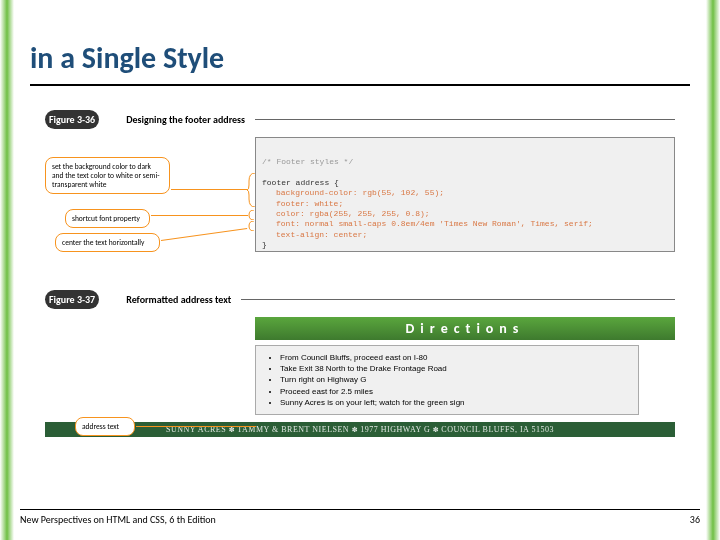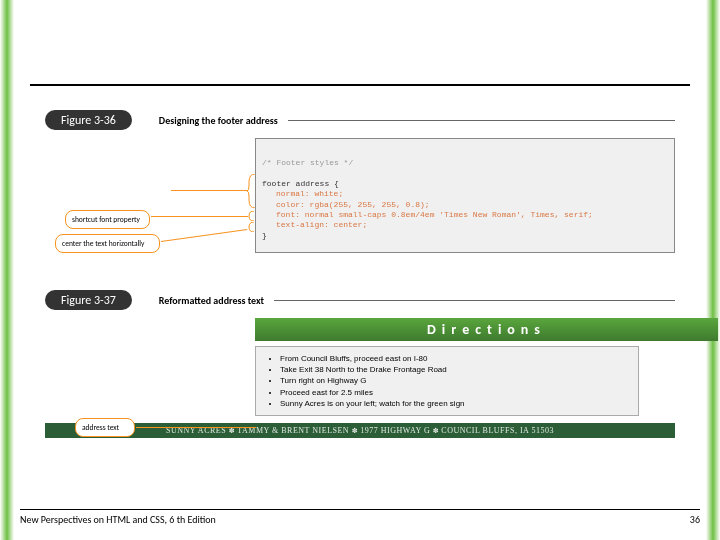--- a/index.html
+++ b/index.html
@@ -7,85 +7,88 @@
   
   .side-bar { position: absolute; top: 0; width: 14px; height: 540px; }
   .side-left { left: 0; background: linear-gradient(to right, #fff 0%, #6fbf44 50%, #fff 100%); }
   .side-right { right: 0; background: linear-gradient(to right, #fff 0%, #6fbf44 50%, #fff 100%); }
   
   .slide-title { position: absolute; left: 30px; top: 6px; font-size: 30px; font-weight: bold; color: #1f4e79; line-height: 1.15; }
   .title-underline { position: absolute; left: 30px; top: 84px; width: 660px; height: 2px; background: #000; }
   
   .fig-336 { position: absolute; left: 45px; top: 110px; width: 630px; }
   .fig-header { display: flex; align-items: center; }
-  .fig-tag { background: #333; color: #fff; font-size: 12px; padding: 3px 16px; border-radius: 10px; font-weight: normal; }
+  .fig-tag { background: #333; color: #fff; font-size: 10px; padding: 3px 4px; border-radius: 10px; font-weight: bold; }
   .fig-title { font-size: 10px; font-weight: bold; margin-left: 27px; }
   .fig-line { height: 1px; background: #666; flex: 1; margin-left: 10px; }
   
   .fig-body-336 { margin-top: 8px; height: 120px; position: relative; }
   .code-box { position: absolute; left: 210px; top: 0; width: 420px; height: 115px; background: #f0f0f0; border: 1px solid #888; padding: 6px; font-family: 'Courier New', monospace; font-size: 8px; line-height: 1.3; }
   .code-comment { color: #999; margin-top: 13px; }
   .code-sel { color: #333; }
   .code-prop { color: #d97845; margin-left: 14px; }
   .brace-svg { position: absolute; }
   
   .callout { position: absolute; background: #fff; border: 1px solid #f7931e; border-radius: 8px; padding: 4px 6px; font-size: 7.5px; line-height: 1.2; }
   .callout-line { position: absolute; height: 1px; background: #f7931e; }
   
   .fig-337 { position: absolute; left: 45px; top: 290px; width: 630px; }
   .fig-body-337 { margin-top: 8px; position: relative; }
-  .directions-bar { position: absolute; left: 210px; top: 0; width: 463px; background: linear-gradient(to bottom, #5aa63d, #3e7a2e); color: #fff; font-size: 14px; font-weight: bold; letter-spacing: 6px; padding: 3px 0; text-align: center; }
+  .directions-bar { position: absolute; left: 210px; top: 0; width: 420px; background: linear-gradient(to bottom, #5aa63d, #3e7a2e); color: #fff; font-size: 14px; font-weight: bold; letter-spacing: 6px; padding: 3px 0; text-align: center; }
   .dir-list { position: absolute; left: 210px; top: 28px; width: 384px; background: #f0f0f0; border: 1px solid #aaa; padding: 6px 10px 6px 24px; font-family: 'Trebuchet MS', sans-serif; font-size: 8px; line-height: 1.4; }
   .dir-list li { list-style: disc; }
   .footer-addr { position: absolute; left: 0; top: 105px; width: 630px; background: #2b5e36; color: rgba(255,255,255,0.85); font-variant: small-caps; font-family: 'Times New Roman', serif; font-size: 8px; text-align: center; padding: 3px 0; letter-spacing: 0.5px; }
   .star { font-size: 7px; }
   
   .btm-line { position: absolute; left: 20px; bottom: 30px; width: 680px; height: 1px; background: #000; }
   .footer-left { position: absolute; left: 20px; bottom: 14px; font-size: 10px; font-weight: normal; }
   .footer-right { position: absolute; right: 20px; bottom: 14px; font-size: 10px; font-weight: normal; }
 </style>
 </head>
 <body>
 
 <div class="side-bar side-left"></div>
 <div class="side-bar side-right"></div>
 
 <div class="slide-title">
   <br>
+  <span>in a Single Style</span>
 </div>
 <div class="title-underline"></div>
 
 <div class="fig-336">
   <div class="fig-header">
     <span class="fig-tag">Figure 3-36</span>
     <span class="fig-title">Designing the footer address</span>
     <span class="fig-line"></span>
   </div>
   <div class="fig-body-336">
     <div class="code-box">
       <div class="code-comment">/* Footer styles */</div>
       <br>
       <div class="code-sel">footer address {</div>
-      <div class="code-prop">normal: white;</div>
+      <div class="code-prop">background-color: rgb(55, 102, 55);</div>
+      <div class="code-prop">footer: white;</div>
       <div class="code-prop">color: rgba(255, 255, 255, 0.8);</div>
       <div class="code-prop">font: normal small-caps 0.8em/4em 'Times New Roman', Times, serif;</div>
       <div class="code-prop">text-align: center;</div>
       <div class="code-sel">}</div>
     </div>
 
     <svg class="brace-svg" style="left:202px; top:36px;" width="10" height="34">
         <path d="M8,0 Q2,0 2,8 L2,12 Q2,17 0,17 Q2,17 2,22 L2,26 Q2,34 8,34" stroke="#f7931e" fill="none" stroke-width="1"></path>
       </svg>
     <svg class="brace-svg" style="left:203px; top:73px;" width="8" height="10">
         <path d="M6,0 Q1,0 1,5 Q1,10 6,10" stroke="#f7931e" fill="none" stroke-width="1"></path>
       </svg>
     <svg class="brace-svg" style="left:203px; top:84px;" width="8" height="10">
         <path d="M6,0 Q1,0 1,5 Q1,10 6,10" stroke="#f7931e" fill="none" stroke-width="1"></path>
       </svg>
 
+    <div class="callout" style="left:0; top:20px; width:125px;"><span>set the background color to dark and the text color to white or semi-transparent white</span></div>
     <div class="callout-line" style="left:126px; top:52px; width:76px;"></div>
 
     <div class="callout" style="left:20px; top:72px; width:85px;"><span>shortcut font property</span></div>
     <div class="callout-line" style="left:106px; top:78px; width:97px;"></div>
 
     <div class="callout" style="left:10px; top:96px; width:105px;"><span>center the text horizontally</span></div>
     <div class="callout-line" style="left:116px; top:103px; width:87px; transform:rotate(-8deg); transform-origin:left;"></div>
   </div>
 </div>
 

